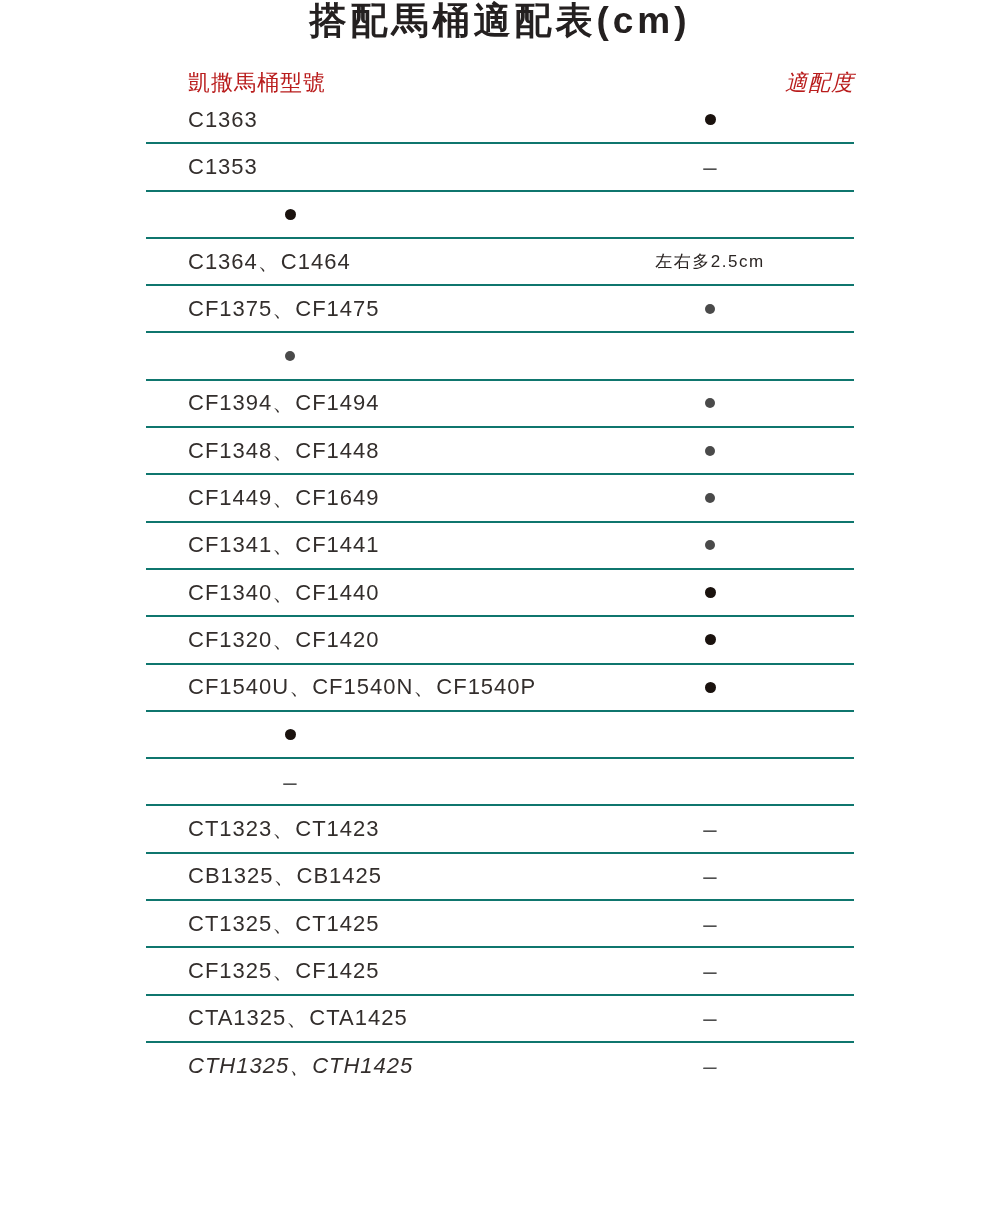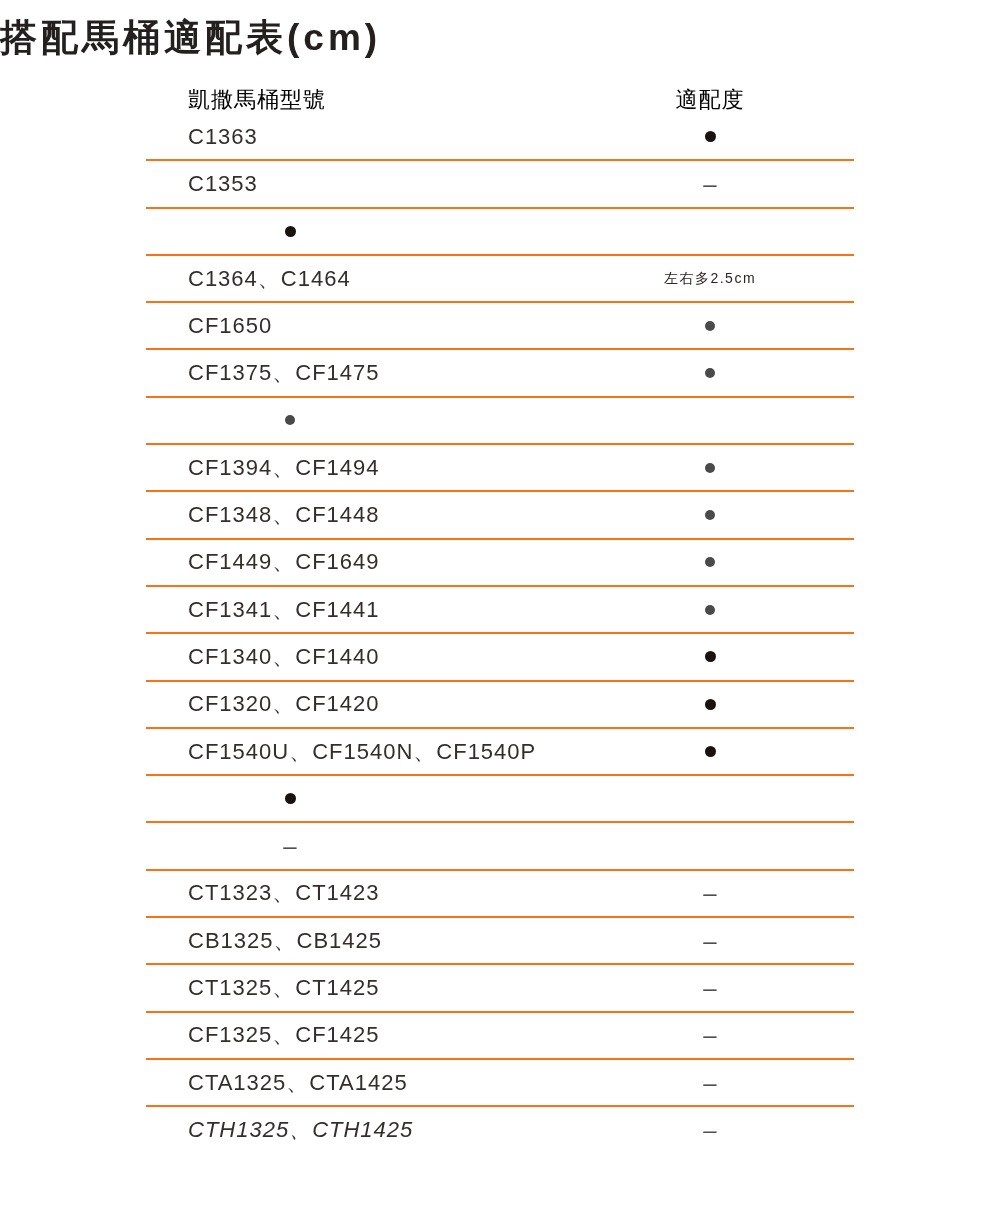--- a/index.html
+++ b/index.html
@@ -11,22 +11,21 @@
   }
   .page {
     width: 1000px;
     height: 1222px;
     background: #ffffff;
     overflow: hidden;
     position: relative;
   }
   .page-title {
     margin: 0;
-    padding-top: 17px;
-    text-align: left;
+    text-align: center;
     font-size: 37px;
     line-height: 42px;
     font-weight: 600;
     letter-spacing: 4px;
     color: #242020;
   }
   .compat-table {
     width: 708px;
     margin: 27px auto 0 auto;
   }
@@ -35,33 +34,34 @@
     align-items: center;
     height: 28px;
   }
   .cell-model {
     flex: 1;
     padding-left: 42px;
     box-sizing: border-box;
   }
   .cell-fit {
     width: 288px;
-    text-align: center;
+    text-align: right;
+    font-style: italic;
   }
   .thead .cell-model,
   .thead .cell-fit {
     font-size: 22px;
     letter-spacing: 1px;
-    color: #000000;
+    color: #b91c1c;
   }
   .trow {
     display: flex;
     align-items: center;
     height: 45.3px;
-    border-bottom: 2px solid #f97316;
+    border-bottom: 2px solid #0f766e;
   }
   .trow:last-child {
     border-bottom: none;
     font-style: italic;
   }
   .model-text {
     font-size: 22px;
     letter-spacing: 1px;
     color: #332e2c;
     white-space: nowrap;
@@ -89,21 +89,21 @@
   .dash {
     display: inline-block;
     font-size: 24px;
     line-height: 10px;
     font-weight: 400;
     color: #4f4f4f;
     vertical-align: middle;
   }
   .fit-note {
     display: inline-block;
-    font-size: 14px;
+    font-size: 17px;
     line-height: 17px;
     letter-spacing: 1.5px;
     color: #2b2523;
     white-space: nowrap;
     vertical-align: middle;
   }
 </style>
 </head>
 <body>
 
@@ -128,24 +128,20 @@
           <div class="fit-cell"><span class="dash">–</span></div>
         </div>
         <div class="trow">
           <div class="fit-cell"><span class="dot black"></span></div>
         </div>
         <div class="trow">
           <div class="cell-model"><span class="model-text">C1364、C1464</span></div>
           <div class="fit-cell"><span class="fit-note">左右多2.5cm</span></div>
         </div>
         <div class="trow">
-          <div class="cell-model"><span class="model-text">CF1650</span></div>
-          <div class="fit-cell"><span class="dot gray"></span></div>
-        </div>
-        <div class="trow">
           <div class="cell-model"><span class="model-text">CF1375、CF1475</span></div>
           <div class="fit-cell"><span class="dot gray"></span></div>
         </div>
         <div class="trow">
           <div class="fit-cell"><span class="dot gray"></span></div>
         </div>
         <div class="trow">
           <div class="cell-model"><span class="model-text">CF1394、CF1494</span></div>
           <div class="fit-cell"><span class="dot gray"></span></div>
         </div>

